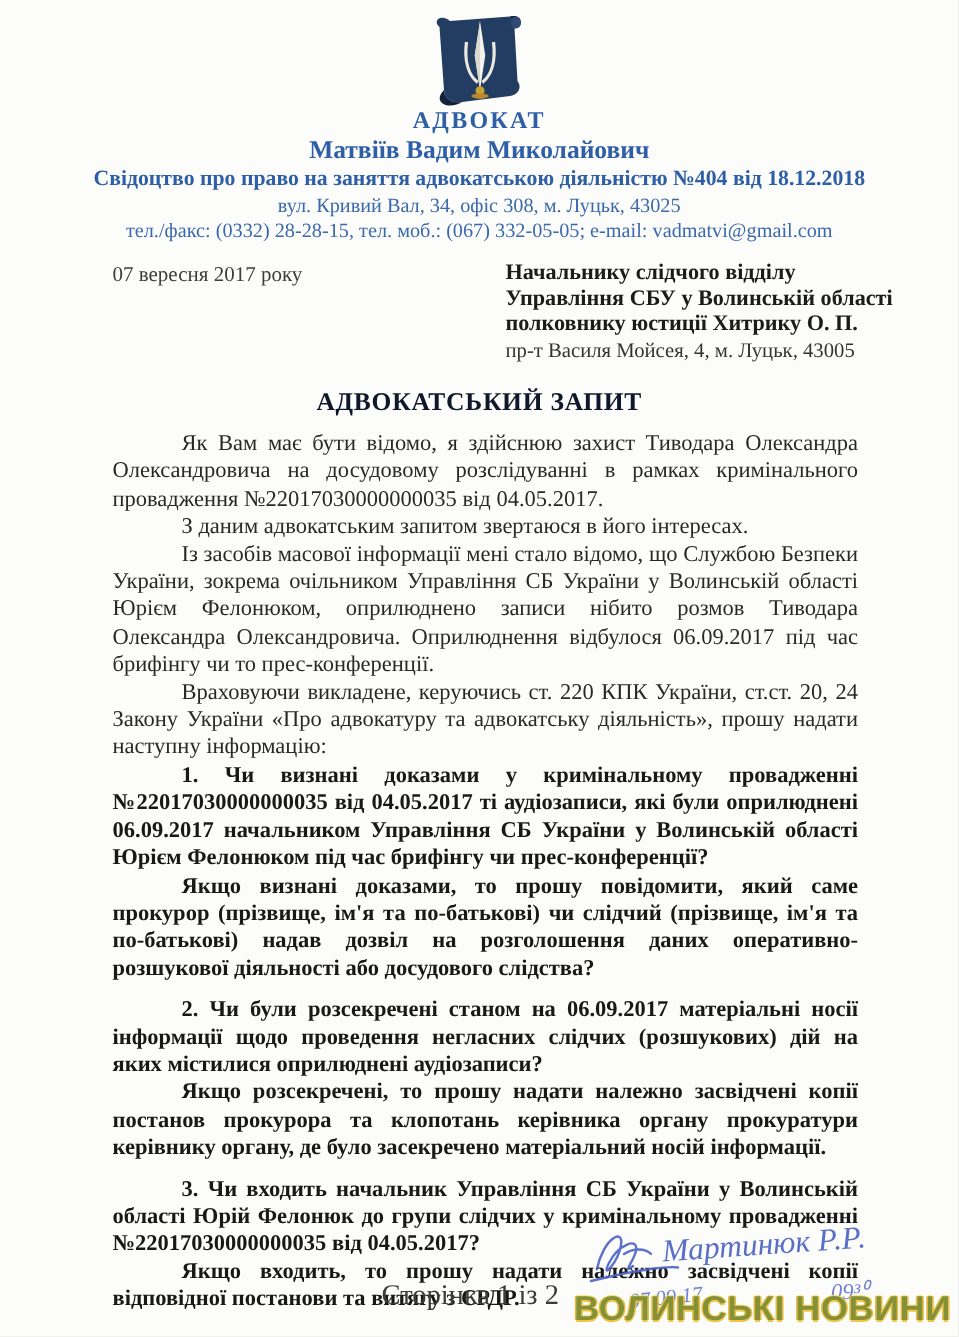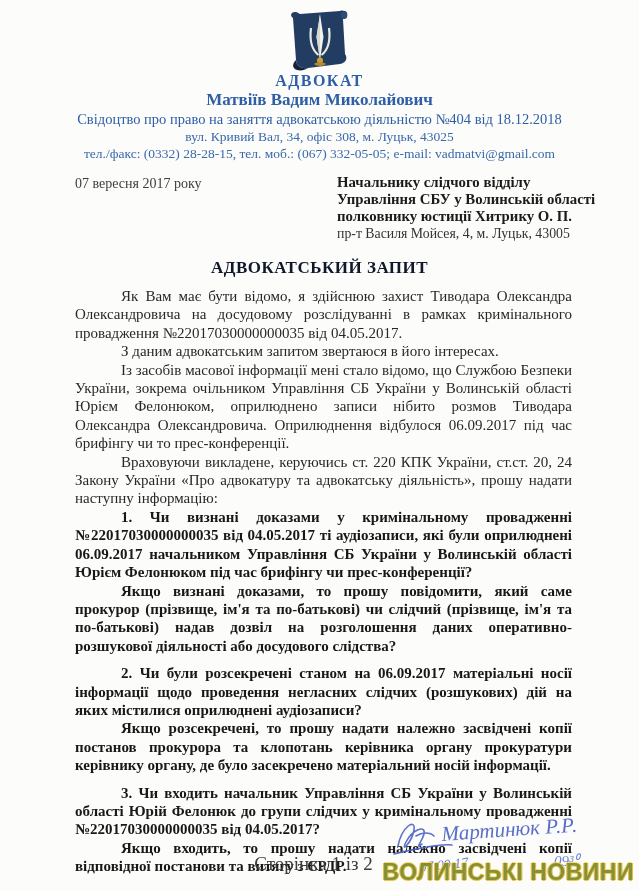--- a/index.html
+++ b/index.html
@@ -6,21 +6,21 @@
   .page{
     position:relative;width:639px;height:891px;margin:0 auto;
     background:#fcfcfa;overflow:hidden;
     font-family:"Liberation Serif",serif;color:#282828;
   }
   
   .letterhead{padding-top:8px;text-align:center;color:#2d5ea6;}
   .emblem{width:74px;height:64px;margin:0 auto;display:block;}
   .lh-title{font-size:16px;line-height:18px;font-weight:bold;letter-spacing:1.5px;}
   .lh-name{font-size:17px;line-height:20px;font-weight:bold;}
-  .lh-cert{font-size:14.5px;line-height:18px;font-weight:normal;}
+  .lh-cert{font-size:14.5px;line-height:18px;font-weight:bold;}
   .lh-addr{font-size:13.5px;line-height:17px;color:#3a69ac;}
   .lh-contacts{font-size:13.5px;line-height:17px;color:#3a69ac;}
   
   .meta{display:flex;margin:12px 38px 0 75px;gap:15px;}
   .date{font-size:14px;color:#3d3d3d;padding-top:2px;}
   .recipient{margin-left:auto;width:264px;text-align:left;}
   .recipient .rb{font-weight:bold;font-size:14.8px;line-height:17px;color:#1b1b1b;}
   .recipient .rr{font-weight:normal;font-size:13.8px;line-height:17px;color:#333;}
   
   .doc-title{margin-top:16px;text-align:center;font-weight:bold;font-size:17px;

